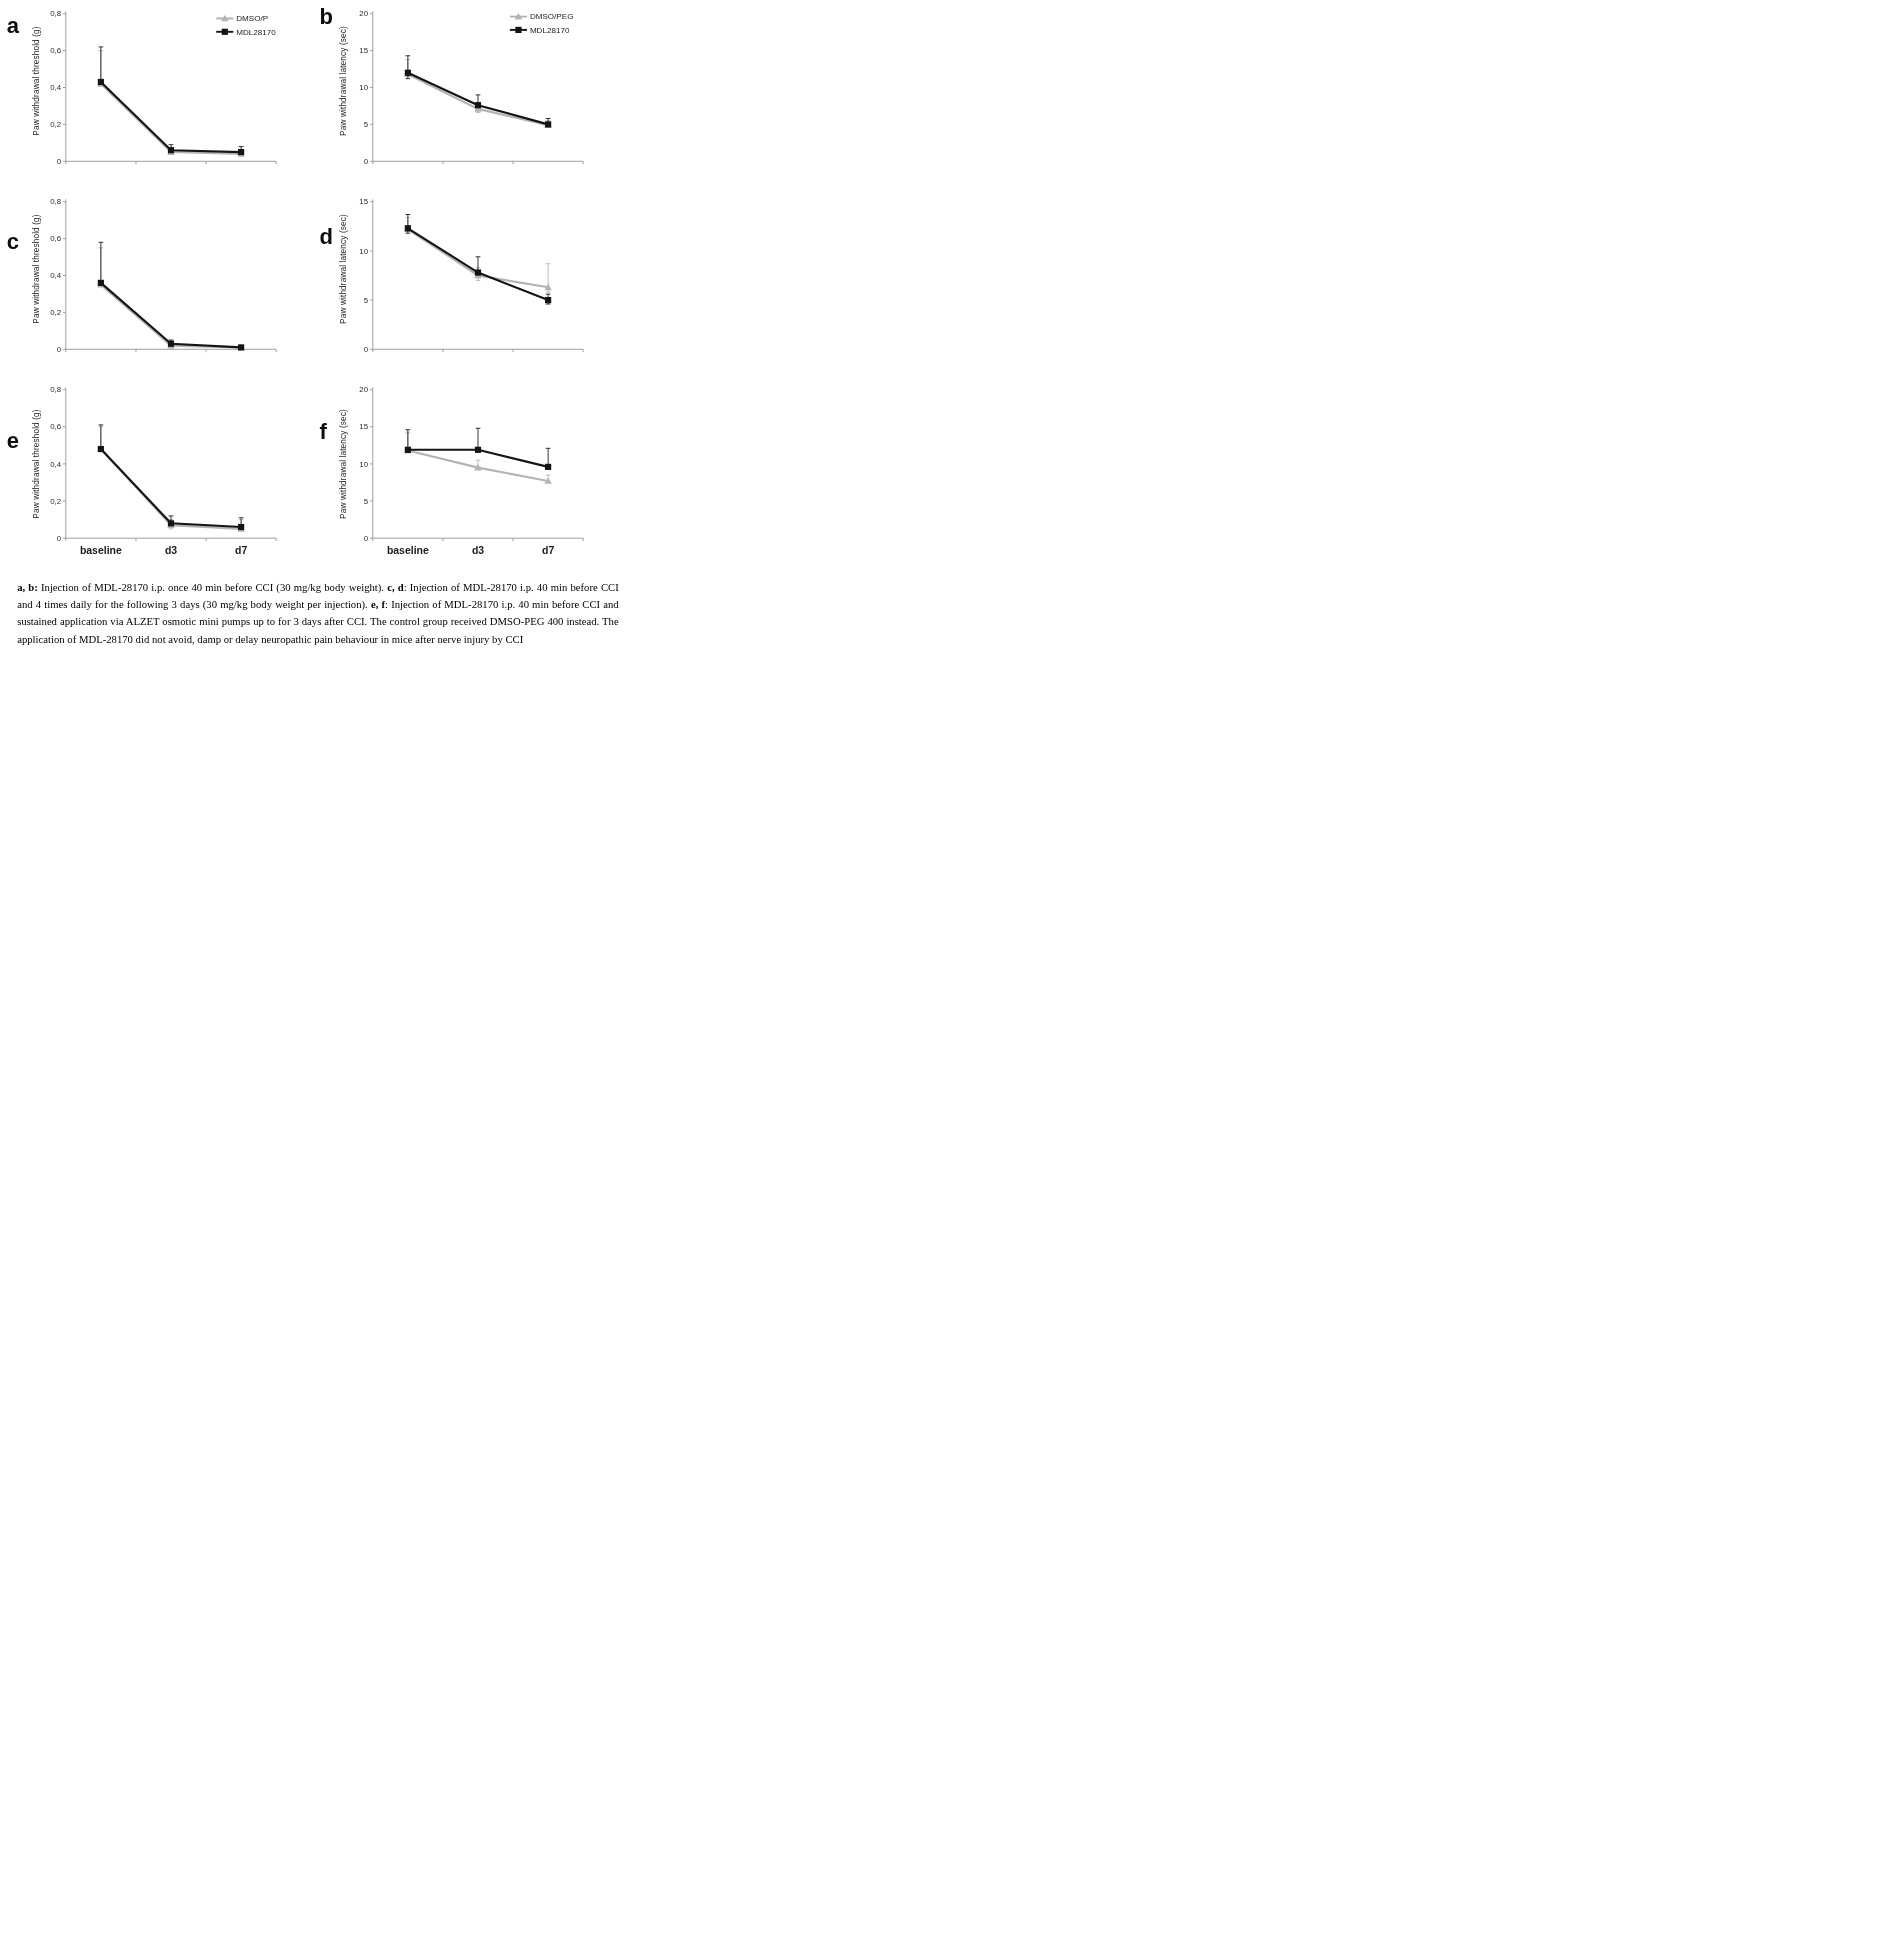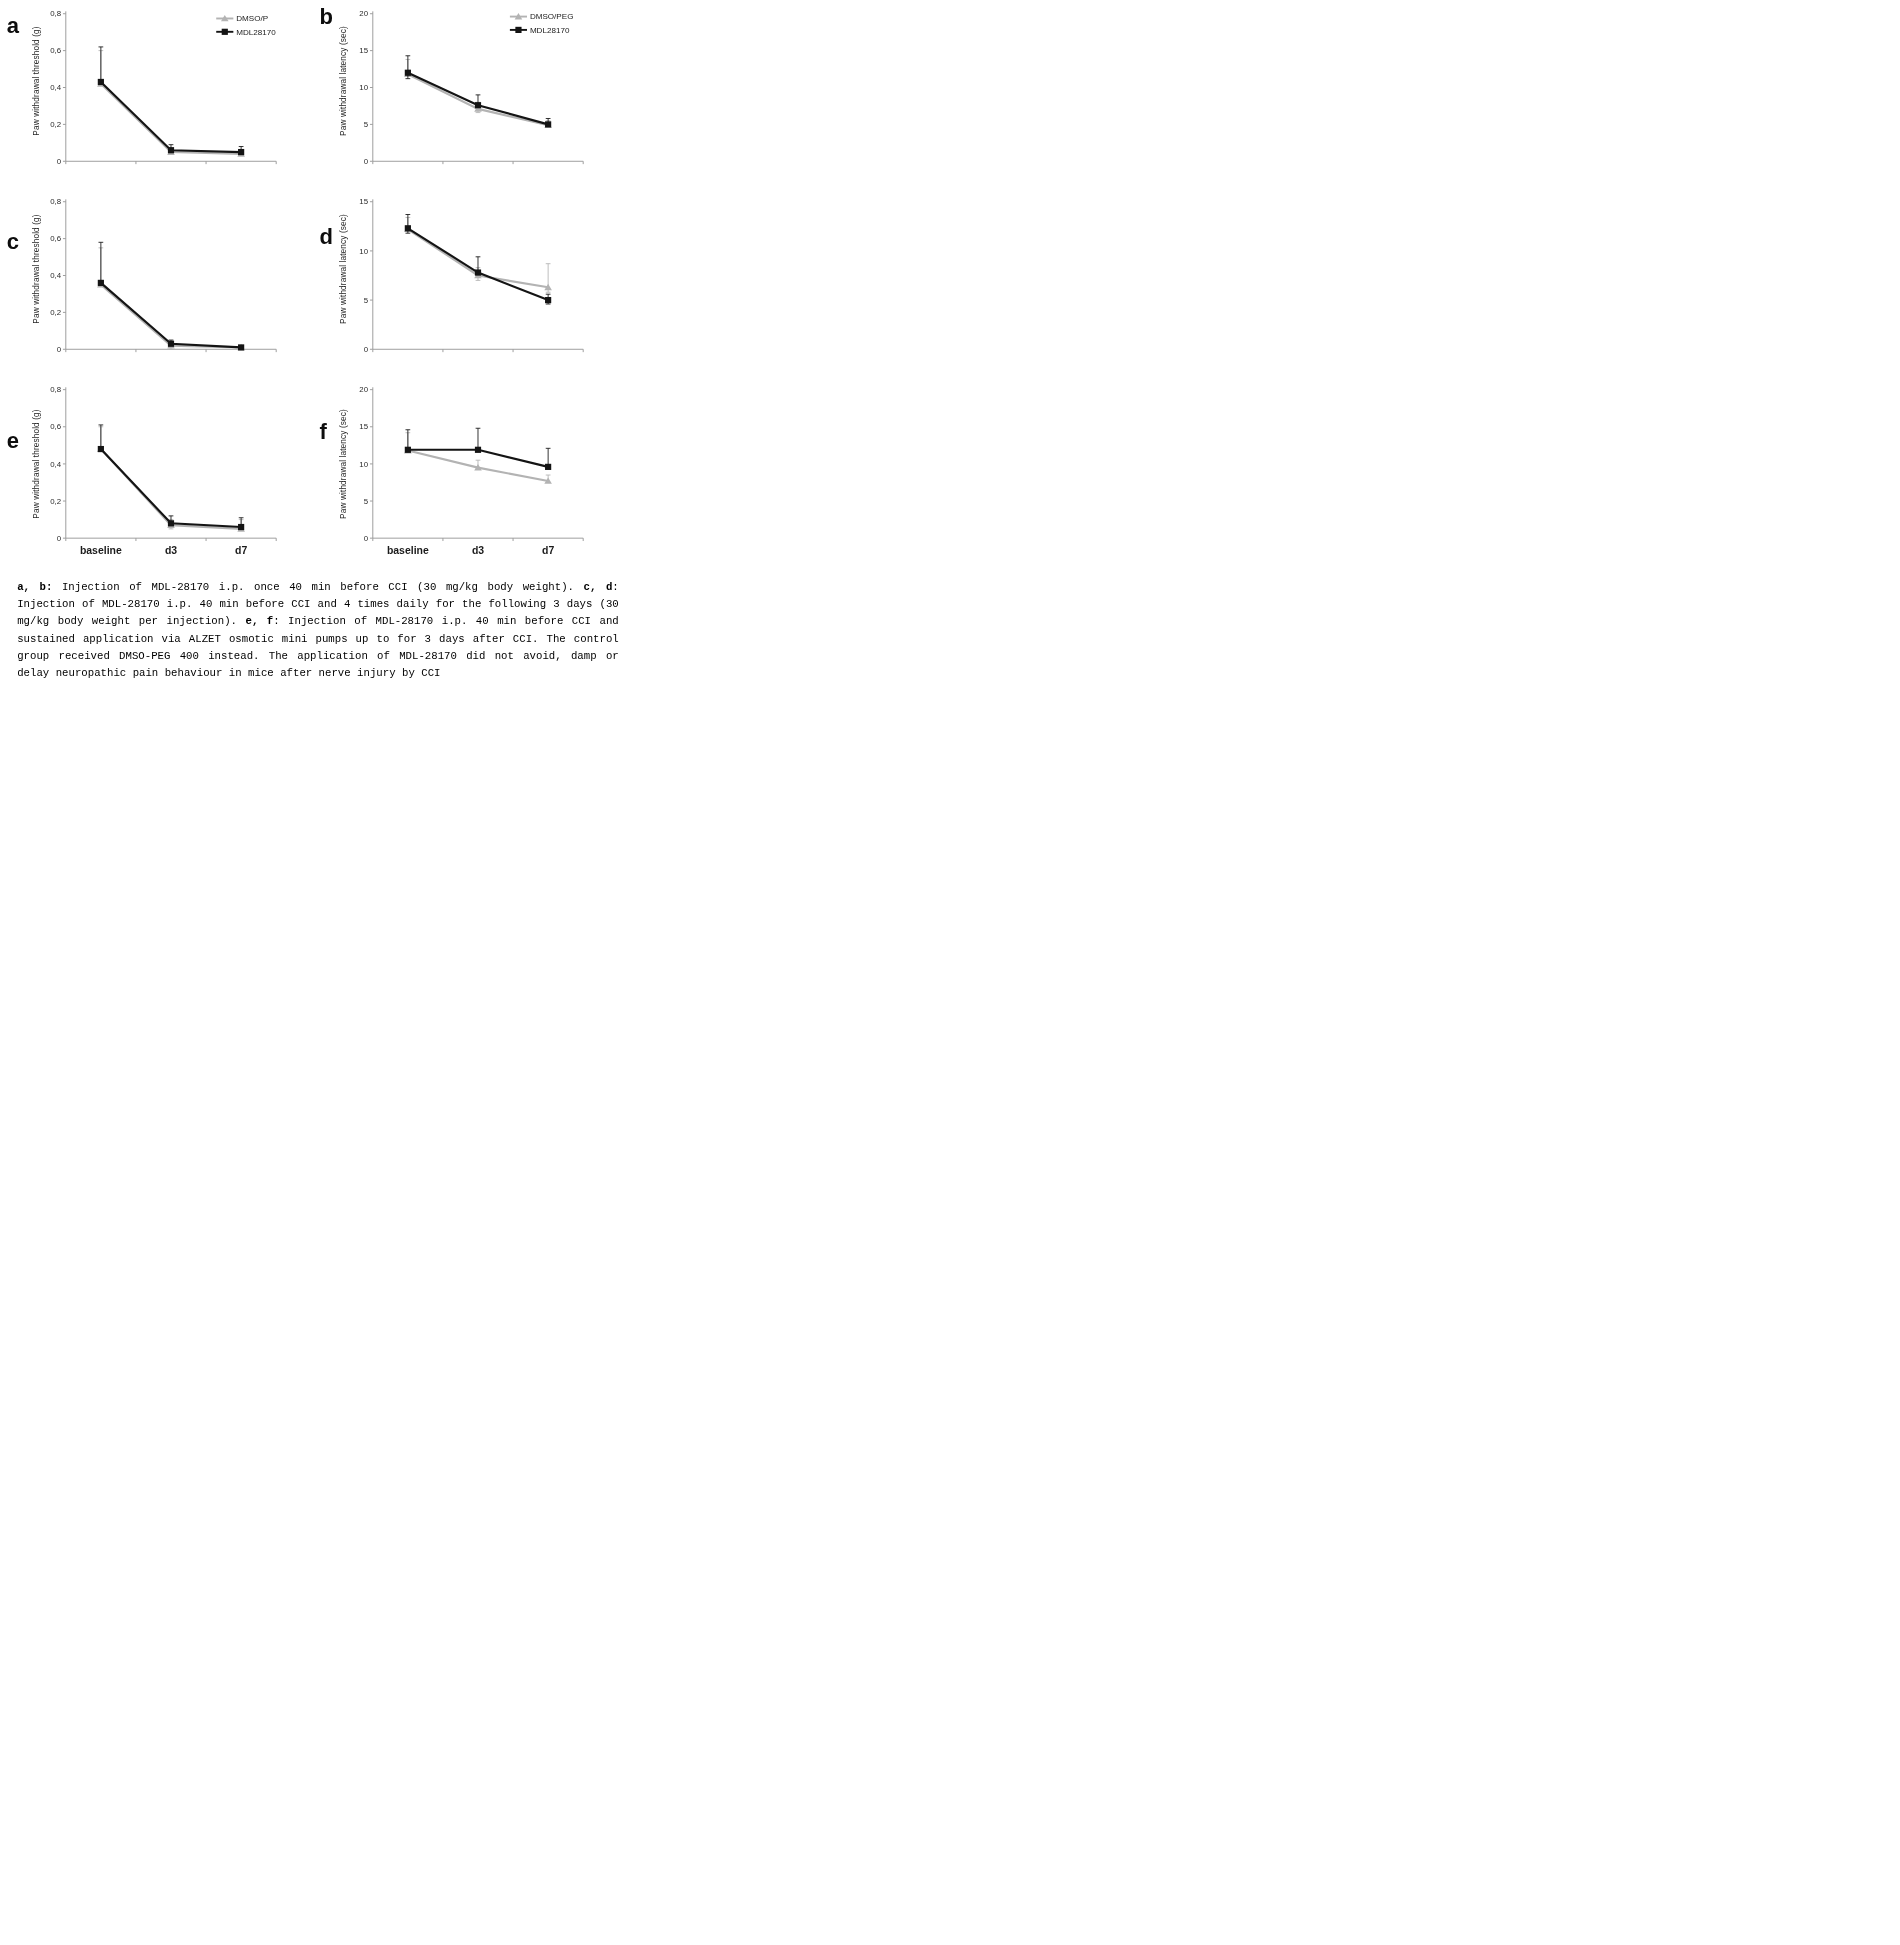--- a/index.html
+++ b/index.html
@@ -12,21 +12,21 @@
   .pos-a .panel-letter{top:9.5px}
   .pos-b .panel-letter{top:0;left:7.6px}
   .pos-c .panel-letter{top:37px}
   .pos-d .panel-letter{top:32px;left:7.6px}
   .pos-e .panel-letter{top:48px}
   .pos-f .panel-letter{top:39px;left:7.6px}
   .ylabel-col{width:12.4px;position:relative;flex:0 0 12.4px}
   .ylabel{position:absolute;left:50%;top:46%;transform:translate(-50%,-50%) rotate(-90deg);
           white-space:nowrap;font-size:8.3px;color:#1f1f1f;letter-spacing:0.1px}
   svg.plot{display:block;font-family:"Liberation Sans",sans-serif}
-  .caption{margin:17px 12.4px 0 12.4px;font-family:Liberation Mono, monospace;font-size:10.7px;
+  .caption{margin:17px 12.4px 0 12.4px;font-family:Liberation Serif, serif;font-size:10.7px;
            line-height:1.62;text-align:justify;color:#000}
 </style>
 </head>
 <body>
 
 <div class="page">
   <div class="chart-grid">
 
     <div class="cell pos-a">
       <div class="panel-letter">a</div>

